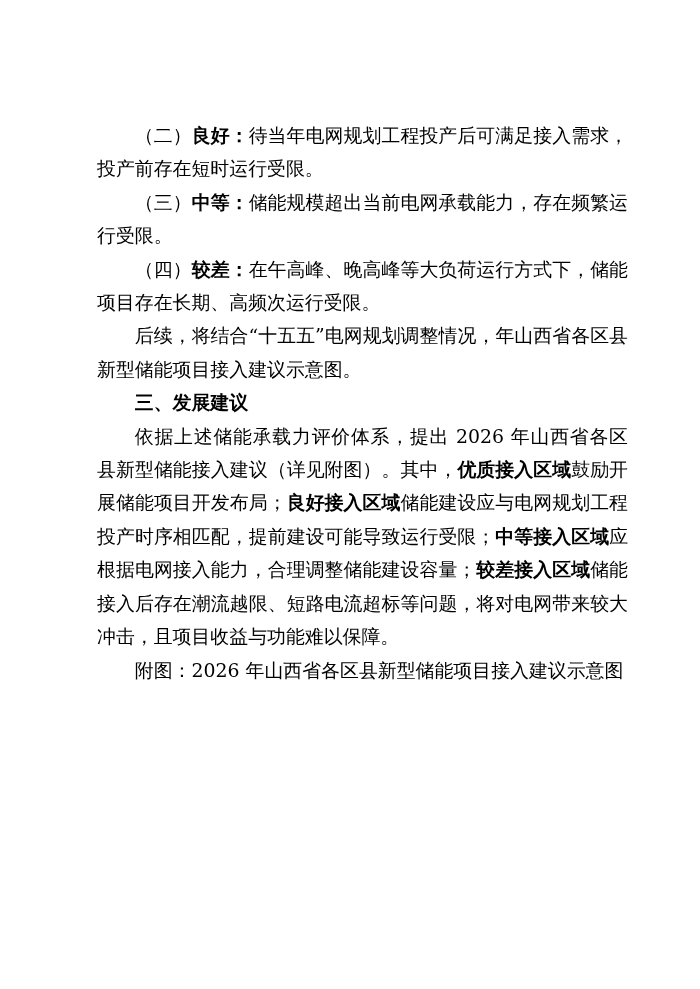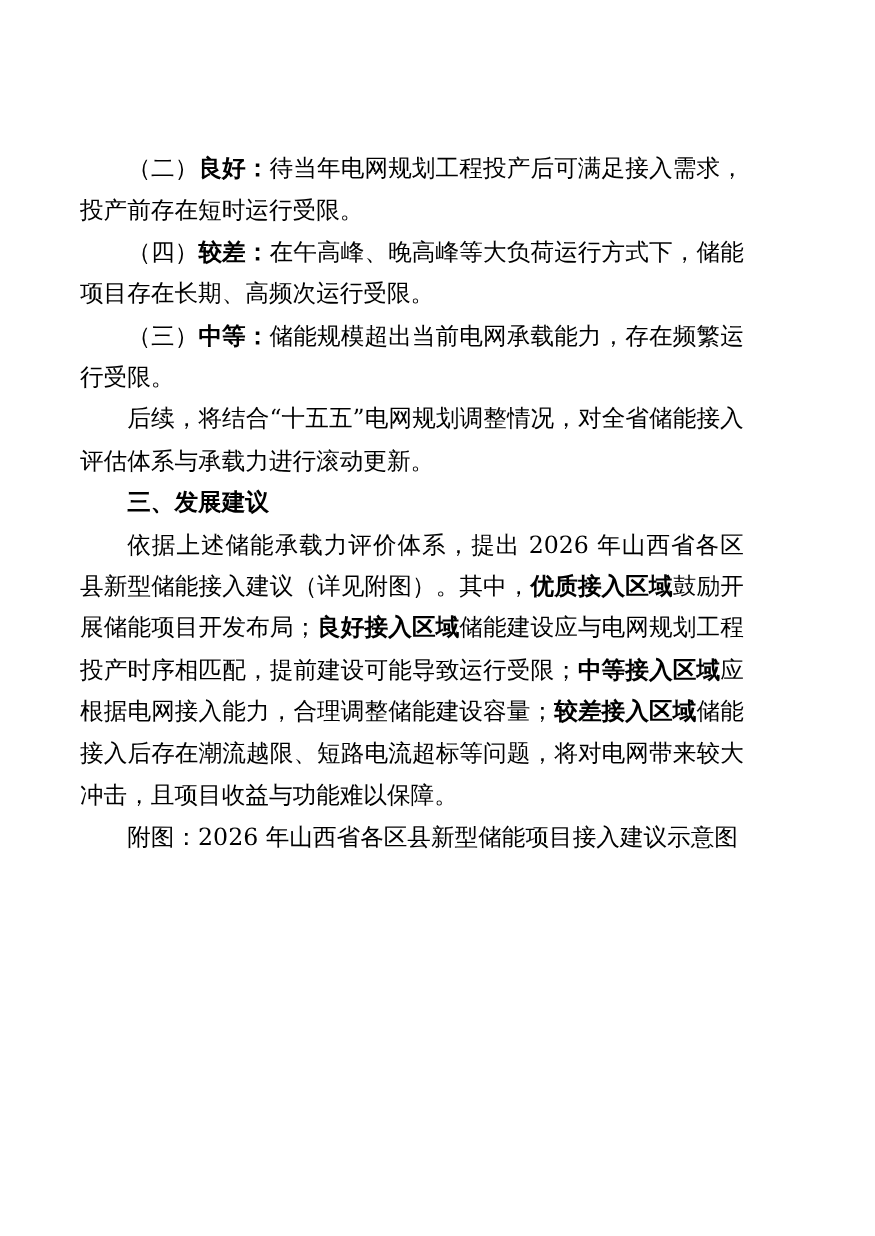--- a/index.html
+++ b/index.html
@@ -9,21 +9,21 @@
   }
   .page {
     position: relative;
     width: 700px;
     height: 989px;
     background: #ffffff;
     overflow: hidden;
   }
   .doc-body {
     position: absolute;
-    left: 64px;
+    left: 97px;
     top: 119px;
     width: 531px;
     font-family: "DejaVu Serif", "Liberation Serif", serif;
     font-size: 18.9px;
     line-height: 33.4px;
     color: #000000;
     text-align: justify;
   }
   p.para {
     margin: 0;
@@ -35,20 +35,20 @@
   .seg--bold {
     font-weight: 700;
   }
 </style>
 </head>
 <body>
 
 <div class="page" style="background: rgb(255, 255, 255);">
   <div class="doc-body" style="color: rgb(0, 0, 0);">
       <p class="para para--body"><span class="seg">（二）</span><span class="seg seg--bold">良好：</span><span class="seg">待当年电网规划工程投产后可满足接入需求，投产前存在短时运行受限。</span></p>
+      <p class="para para--body"><span class="seg">（三）</span><span class="seg seg--bold">中等：</span><span class="seg">储能规模超出当前电网承载能力，存在频繁运行受限。</span></p>
       <p class="para para--body"><span class="seg">（四）</span><span class="seg seg--bold">较差：</span><span class="seg">在午高峰、晚高峰等大负荷运行方式下，储能项目存在长期、高频次运行受限。</span></p>
-      <p class="para para--body"><span class="seg">（三）</span><span class="seg seg--bold">中等：</span><span class="seg">储能规模超出当前电网承载能力，存在频繁运行受限。</span></p>
-      <p class="para para--body"><span class="seg">后续，将结合“十五五”电网规划调整情况，对全省储能接入评估体系与承载力进行滚动更新。</span></p>
+      <p class="para para--body"><span class="seg">后续，将结合“十五五”电网规划调整情况，年山西省各区县新型储能项目接入建议示意图。</span></p>
       <p class="para para--heading"><span class="seg seg--bold">三、发展建议</span></p>
       <p class="para para--body"><span class="seg">依据上述储能承载力评价体系，提出 2026 年山西省各区县新型储能接入建议（详见附图）。其中，</span><span class="seg seg--bold">优质接入区域</span><span class="seg">鼓励开展储能项目开发布局；</span><span class="seg seg--bold">良好接入区域</span><span class="seg">储能建设应与电网规划工程投产时序相匹配，提前建设可能导致运行受限；</span><span class="seg seg--bold">中等接入区域</span><span class="seg">应根据电网接入能力，合理调整储能建设容量；</span><span class="seg seg--bold">较差接入区域</span><span class="seg">储能接入后存在潮流越限、短路电流超标等问题，将对电网带来较大冲击，且项目收益与功能难以保障。</span></p>
       <p class="para para--attachment"><span class="seg">附图：2026 年山西省各区县新型储能项目接入建议示意图</span></p>
     </div>
 </div>
 
 </body></html>

